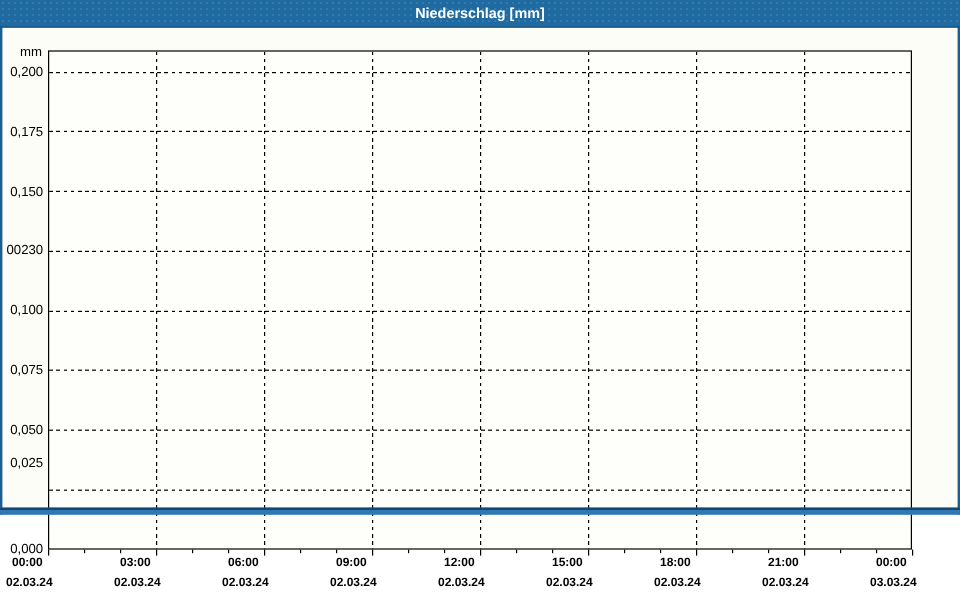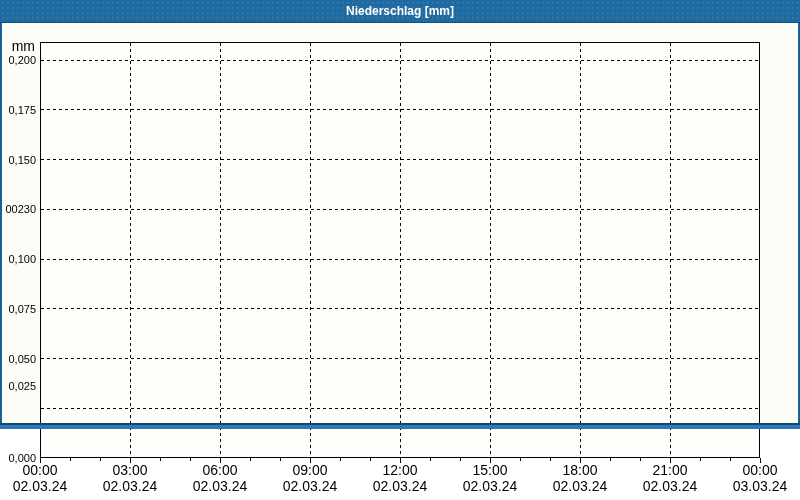--- a/index.html
+++ b/index.html
@@ -21,21 +21,21 @@
     color:#ffffff; font-size:12px; font-weight:bold;
     text-align:center; line-height:22px;
     border-bottom:1px solid #14507e;
   }
   .summary {
     position:absolute; top:24px; left:40px; width:720px;
     text-align:right; font-size:11px; color:#000000;
   }
   .unit {
     position:absolute; top:38px; left:0; width:35px;
-    text-align:right; font-size:14px; color:#000000;
+    text-align:right; font-size:11px; color:#000000;
   }
   .plot {
     position:absolute; left:40px; top:42px; width:720px; height:416px;
     box-sizing:border-box;
     background:#fefefa;
     border:1px solid #000000;
   }
   .hgrid {
     position:absolute; height:1px; left:41px; width:718px;
     background: repeating-linear-gradient(90deg, #000 0 3px, rgba(0,0,0,0) 3px 6px);
@@ -43,22 +43,22 @@
   .vgrid {
     position:absolute; width:1px; top:43px; height:414px;
     background: repeating-linear-gradient(180deg, #000 0 3px, rgba(0,0,0,0) 3px 6px);
   }
   .ylab {
     position:absolute; left:0; width:36px; text-align:right;
     font-size:11px; color:#000000; line-height:12px;
   }
   .xtick { position:absolute; width:1px; background:#000000; }
   .xtime, .xdate {
-    position:absolute; text-align:center;
-    font-size:14px; color:#000000; line-height:12px;
+    position:absolute; 
+    font-size:10px; color:#000000; line-height:12px;font-weight:bold;
   }
   .xtime { width:60px; }
   .xdate { width:70px; }
   .bottom-border {
     position:absolute; left:0; right:0; bottom:0; height:6px;
     box-sizing:border-box;
     background:#2e78b6;
     border-top:2px solid #16456d;
   }
 </style>

